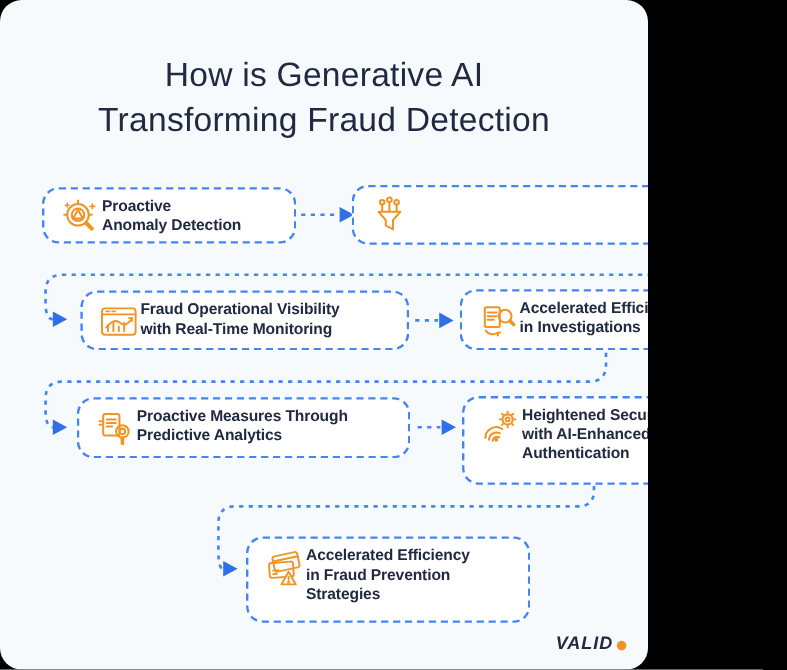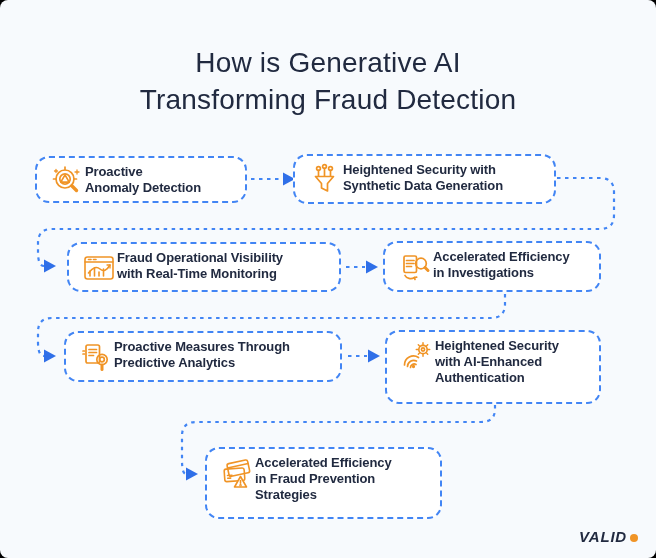--- a/index.html
+++ b/index.html
@@ -9,22 +9,22 @@
     --text-dark:#212A40;
     --card-bg:#F7FAFD;
     --box-bg:#FFFFFF;
   }
   *{box-sizing:border-box;margin:0;padding:0}
   body{
     width:656px;height:558px;background:#000;
     font-family:"Liberation Sans", sans-serif;
   }
   .stage{
-    position:relative;width:656px;height:558px;
-    background:var(--card-bg);border-radius:8px;overflow:hidden;
+    position:relative;width:540px;height:558px;
+    background:var(--card-bg);border-radius:18px;overflow:hidden;
   }
   .title{
     position:absolute;top:44px;left:0;width:100%;
     text-align:center;color:var(--text-dark);
     font-size:28px;font-weight:500;line-height:37px;
     white-space:pre-line;letter-spacing:.2px;
   }
   .connectors{position:absolute;inset:0;pointer-events:none}
   .connectors path{fill:none;stroke:var(--accent-blue);stroke-width:2.2;stroke-dasharray:3.5 4.5;stroke-linecap:butt}
   .connectors polygon{fill:var(--arrow-blue);stroke:none}
@@ -97,22 +97,20 @@
       <svg viewBox="0 0 36 36" fill="none" stroke="currentColor" stroke-width="1.7" stroke-linecap="round" stroke-linejoin="round">
         <circle cx="11.5" cy="6.5" r="1.9"></circle>
         <circle cx="17.5" cy="4.5" r="1.9"></circle>
         <circle cx="23.5" cy="6.5" r="1.9"></circle>
         <line x1="11.5" y1="8.4" x2="11.5" y2="14"></line>
         <line x1="17.5" y1="6.4" x2="17.5" y2="14"></line>
         <line x1="23.5" y1="8.4" x2="23.5" y2="14"></line>
         <path d="M8.5,14.5 H26.5 L20.5,21.5 V29 L14.5,26 V21.5 Z"></path>
       </svg>
     </span>
-    <span class="box-label">Heightened Security with
-Synthetic Data Generation</span>
   </div>
 
   <div class="box" style="left:67px;top:242px;width:274px;height:50px">
     <span class="icon">
       <svg viewBox="0 0 36 36" fill="none" stroke="currentColor" stroke-width="1.6" stroke-linecap="round" stroke-linejoin="round">
         <rect x="4" y="7" width="28" height="22" rx="2.5"></rect>
         <line x1="4" y1="12" x2="32" y2="12"></line>
         <line x1="7.5" y1="9.5" x2="10" y2="9.5"></line>
         <line x1="12.5" y1="9.5" x2="15" y2="9.5"></line>
         <line x1="9" y1="26" x2="9" y2="21"></line>

